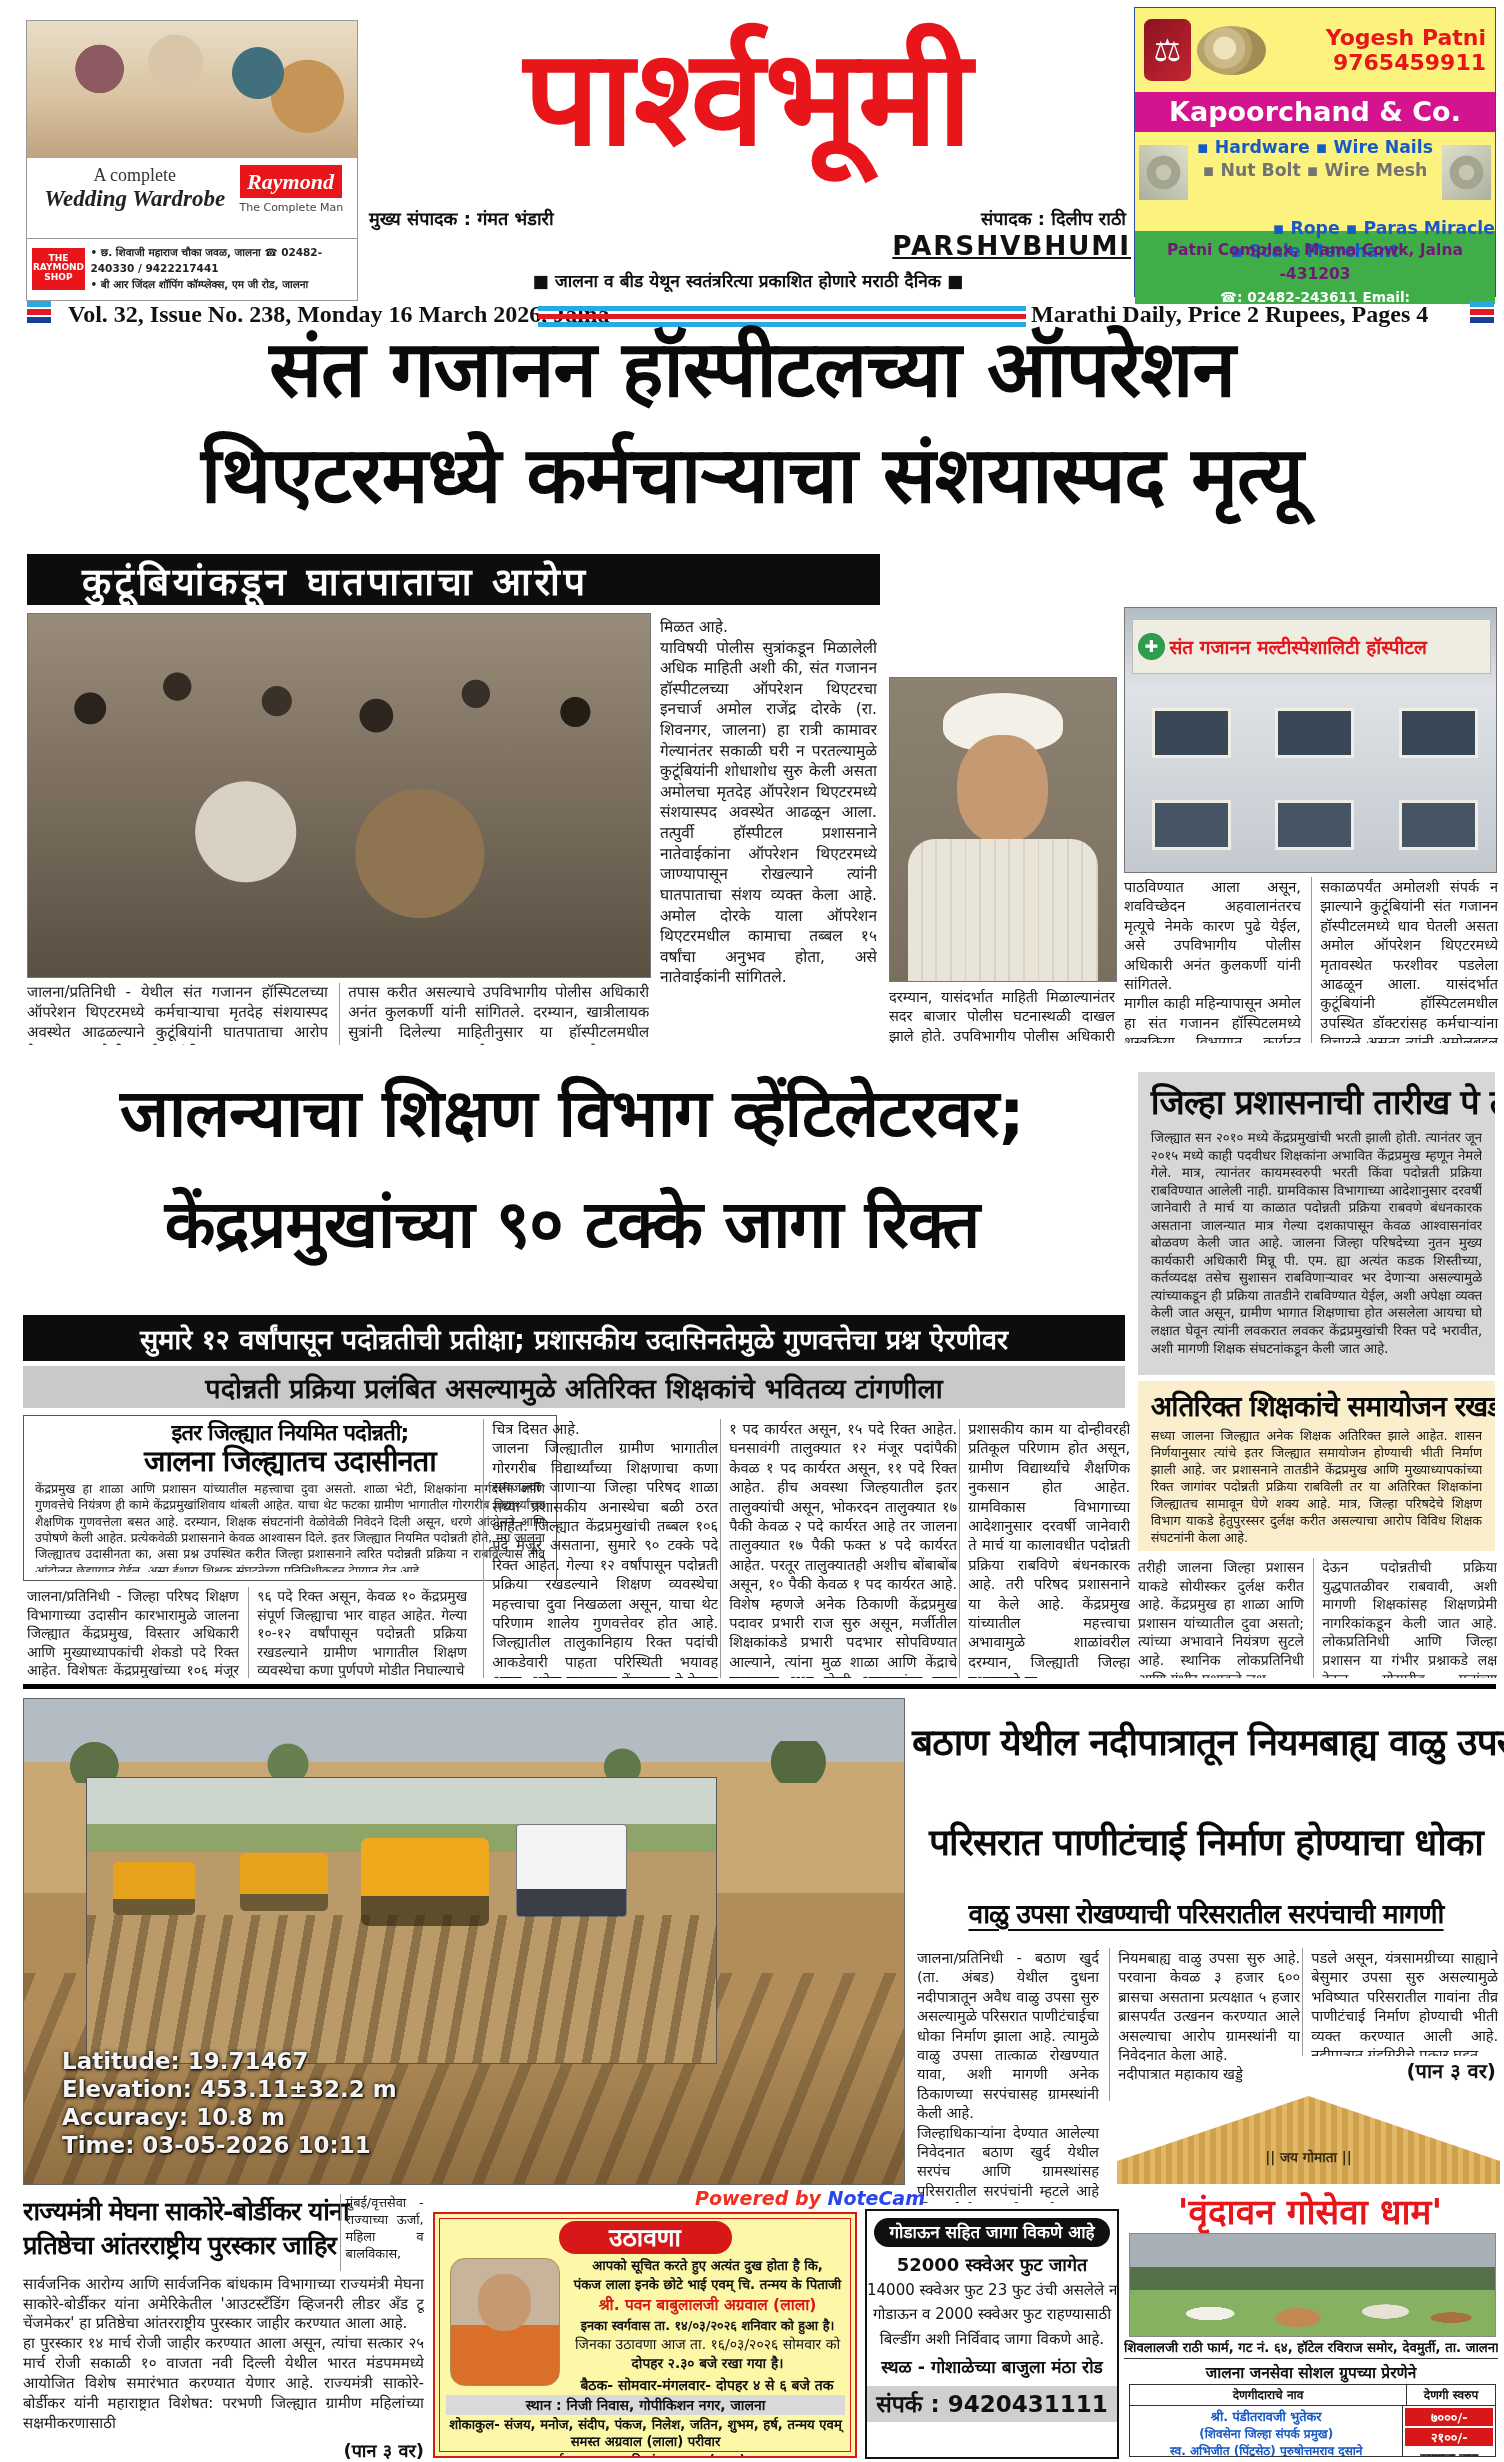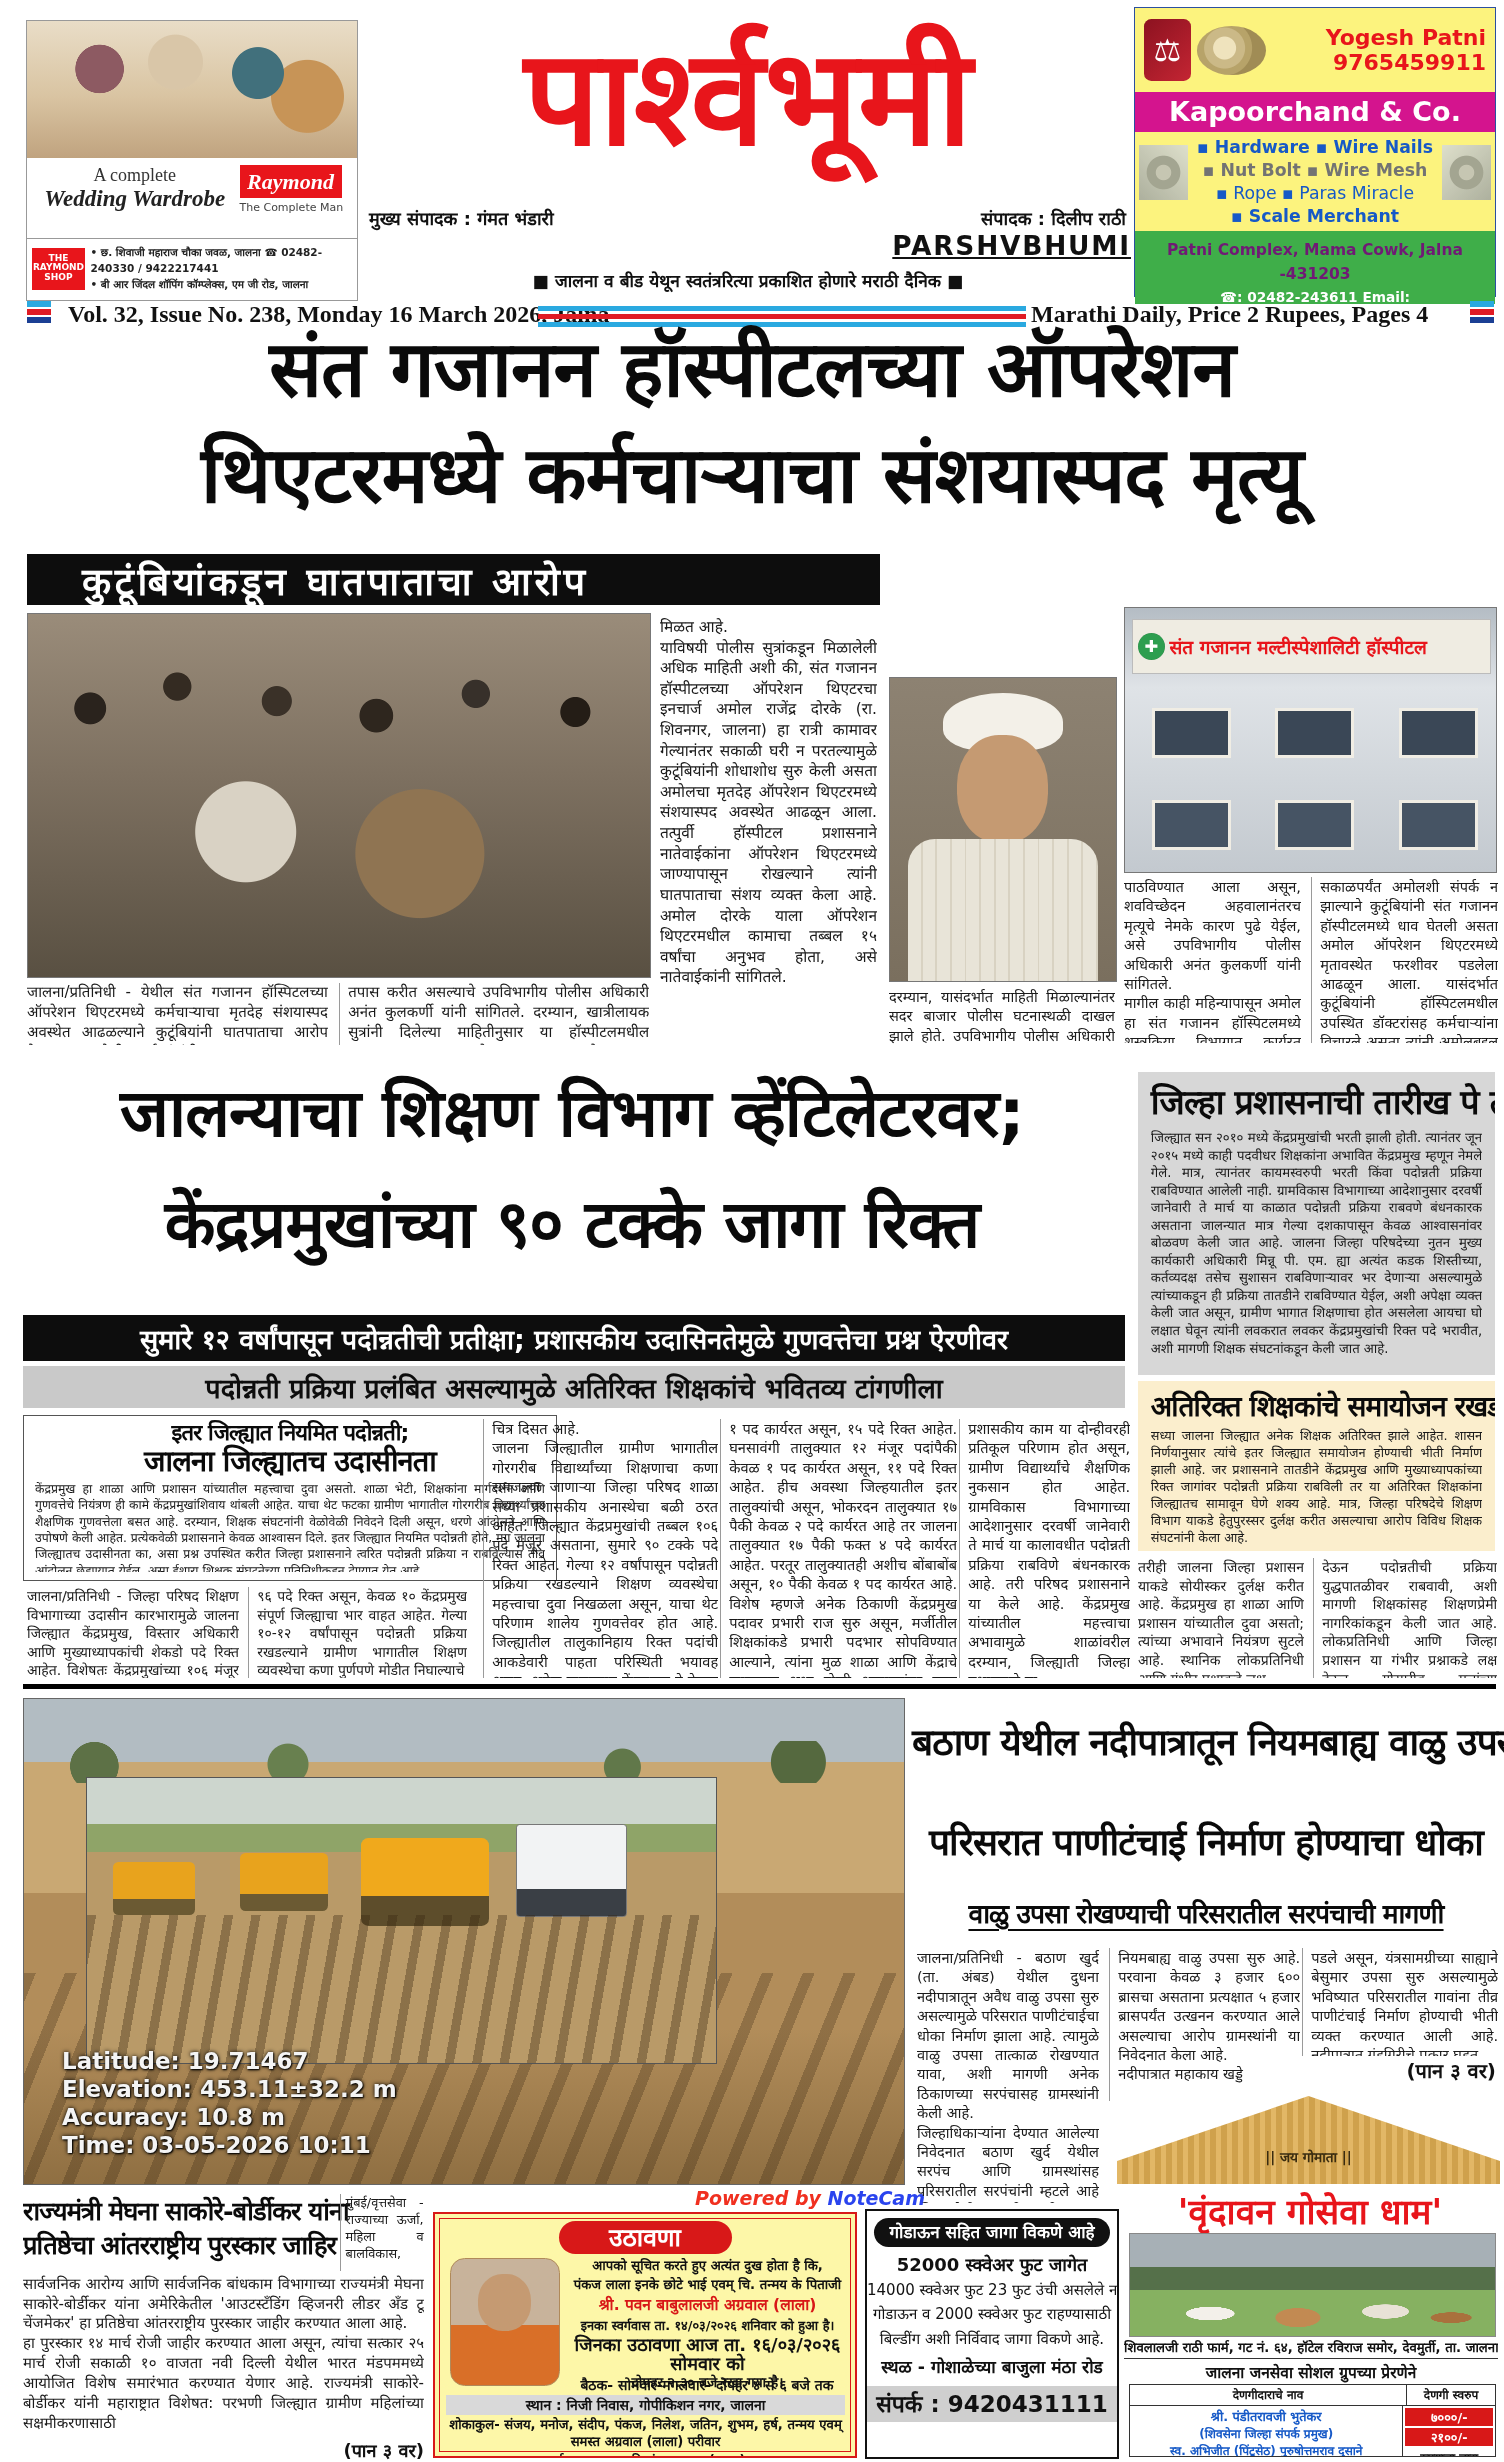--- a/index.html
+++ b/index.html
@@ -59,21 +59,21 @@
       <div style="width:69px;height:49px;border-radius:50%;background:radial-gradient(circle at 40% 45%, #efe3bd 0 11px, #cbb987 12px 20px, #b7a369 21px 27px, #a08c55 28px);"></div>
       <div style="flex:1;text-align:right;padding-right:9px;">
         <div style="font-size:22px;font-weight:bold;color:#e8151b;">Yogesh Patni</div>
         <div style="font-size:22px;font-weight:bold;color:#e8151b;">9765459911</div>
       </div>
     </div>
     <div style="height:40px;background:#d4148e;color:#fff;font-size:27px;font-weight:bold;text-align:center;line-height:40px;">Kapoorchand &amp; Co.</div>
     <div style="height:95px;padding-top:3.6px;">
       <div style="font-size:17.3px;font-weight:bold;color:#1659c7;text-align:center;line-height:23px;">▪ Hardware ▪ Wire Nails</div>
       <div style="font-size:17.3px;font-weight:bold;color:#737373;text-align:center;line-height:23px;">▪ Nut Bolt ▪ Wire Mesh</div>
-      <div style="font-size:17.3px;font-weight:normal;color:#1659c7;text-align:center;line-height:23px;">▪ Rope ▪ Paras Miracle</div>
+      <div style="font-size:17.3px;font-weight:bold;color:#1659c7;text-align:right;line-height:23px;margin-top:35px;">▪ Rope ▪ Paras Miracle</div>
       <div style="font-size:17.3px;font-weight:bold;color:#1659c7;text-align:center;line-height:23px;">▪ Scale Merchant</div>
       <div class="abs" style="left:3.6px;top:137px;width:49px;height:55px;background:radial-gradient(circle at 50% 50%, #b9bcc0 0 7.3px, #8e9296 8.2px 16.4px, transparent 17.3px),linear-gradient(45deg,#9aa0a6,#d7dbdf);opacity:.8;"></div>
       <div class="abs" style="right:3.6px;top:137px;width:49px;height:55px;background:radial-gradient(circle at 50% 50%, #b9bcc0 0 7.3px, #8e9296 8.2px 16.4px, transparent 17.3px),linear-gradient(-45deg,#9aa0a6,#d7dbdf);opacity:.8;"></div>
     </div>
     <div style="height:66px;background:#3fae49;padding-top:7.3px;">
       <div style="color:#701a75;font-size:15.5px;font-weight:bold;text-align:center;line-height:24px;">Patni Complex, Mama Cowk, Jalna -431203</div>
       <div style="color:#fff;font-size:13.7px;font-weight:bold;text-align:center;line-height:22px;">☎: 02482-243611 Email: kcco1962@gmail.com</div>
     </div>
   </div>
 
@@ -254,21 +254,21 @@
   <div class="abs" style="left:433px;top:2212px;width:424px;height:246px;border:2.7px solid #d81818;outline:1.8px solid #d81818;outline-offset:-7.3px;box-sizing:border-box;background:#fdf7a8;overflow:hidden;">
     <div class="tc redbox" style="width:173px;margin:7.3px auto 1.8px;background:#d81818;border-radius:16.4px;font-size:24.6px;line-height:33px;">उठावणा</div>
     <div class="abs photo" style="left:14.6px;top:44px;width:108px;height:126px;border:1.8px solid #b08a5a;border-radius:14.6px;background:linear-gradient(180deg,#c8b39b 0 52%,#d96f28 52% 100%);">
       <div class="abs" style="left:27px;top:14.6px;width:53px;height:57px;background:#c59a72;border-radius:46%;"></div>
     </div>
     <div class="abs" style="left:130px;top:42px;width:285px;text-align:center;">
       <div style="font-size:13.2px;font-weight:bold;line-height:19px;">आपको सूचित करते हुए अत्यंत दुख होता है कि,</div>
       <div style="font-size:13.2px;font-weight:bold;line-height:19px;">पंकज लाला इनके छोटे भाई एवम् चि. तन्मय के पिताजी</div>
       <div style="font-size:15.5px;font-weight:bold;color:#d81818;line-height:22px;">श्री. पवन बाबुलालजी अग्रवाल (लाला)</div>
       <div style="font-size:12.8px;font-weight:bold;line-height:19px;">इनका स्वर्गवास ता. १४/०३/२०२६ शनिवार को हुआ है।</div>
-      <div style="font-size:18px;font-weight:bold;line-height:19px;">जिनका उठावणा आज ता. १६/०३/२०२६ सोमवार को</div>
+      <div style="font-size:14px;font-weight:normal;line-height:19px;">जिनका उठावणा आज ता. १६/०३/२०२६ सोमवार को</div>
       <div style="font-size:13.7px;font-weight:bold;line-height:19px;">दोपहर २.३० बजे रखा गया है।</div>
     </div>
     <div class="abs tc" style="left:128px;top:161px;width:288px;font-size:14px;font-weight:bold;">बैठक- सोमवार-मंगलवार- दोपहर ४ से ६ बजे तक</div>
     <div class="abs tc" style="left:11px;top:181px;width:399px;background:#d9d9d9;font-size:14px;font-weight:bold;line-height:20px;">स्थान :  निजी निवास, गोपीकिशन नगर, जालना</div>
     <div class="abs tc" style="left:11px;top:202px;width:399px;font-size:13.2px;font-weight:bold;line-height:17.3px;">शोकाकुल- संजय, मनोज, संदीप, पंकज, निलेश, जतिन, शुभम, हर्ष, तन्मय एवम् समस्त अग्रवाल (लाला) परीवार</div>
     <div class="abs tc" style="left:11px;top:237px;width:399px;font-size:13.2px;font-weight:bold;">फर्म- बाबुलाल फकीरचंद अग्रवाल (लाला)</div>
   </div>
 
   <div class="abs" style="left:23px;top:2194px;width:401px;height:266px;overflow:hidden;">
     <div style="display:flex;">

